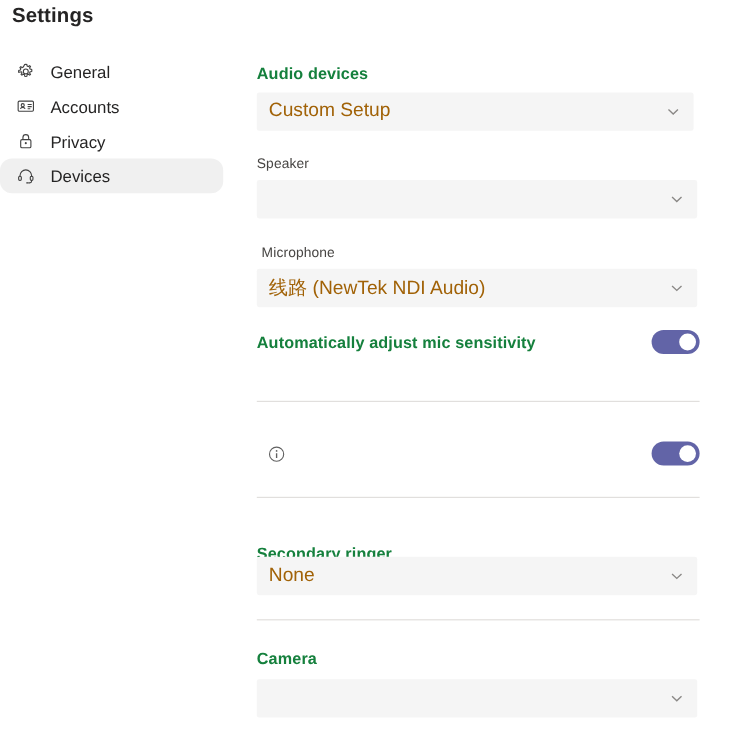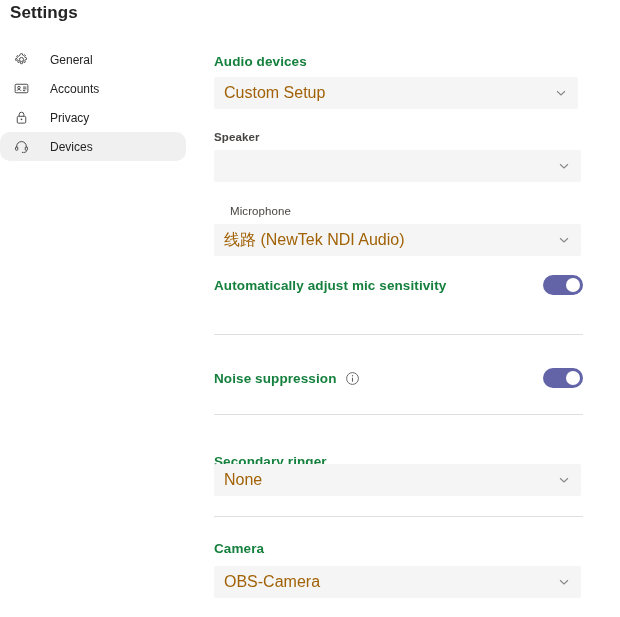--- a/index.html
+++ b/index.html
@@ -51,22 +51,22 @@
     width: 18px;
     height: 18px;
     flex: 0 0 18px;
     display: flex;
     align-items: center;
     justify-content: center;
     color: #424242;
   }
   .nav-icon svg { display: block; }
   .nav-label {
-    margin-left: 20px;
-    font-size: 12px;
+    margin-left: 12px;
+    font-size: 14px;
     color: #252424;
     line-height: 1;
   }
 
   
   #content {
     position: absolute;
     left: 214px;
     top: 0;
     width: 372px;
@@ -223,31 +223,31 @@
 
   <div class="abs dropdown" style="left:0; top:77px; width:364px;">
     <span class="dropdown-value">Custom Setup</span>
     <span class="chevron">
       <svg viewBox="0 0 16 16" width="14" height="14" fill="none" stroke="currentColor" stroke-width="1.3">
         <path d="M3.5 6L8 10.3 12.5 6"></path>
       </svg>
     </span>
   </div>
 
-  <div class="abs field-label" style="left:0; top:131px;font-weight:bold;">Speaker</div>
+  <div class="abs field-label" style="left:0; top:131px;">Speaker</div>
 
   <div class="abs dropdown" style="left:0; top:150px; width:367px;">
     <span class="chevron">
       <svg viewBox="0 0 16 16" width="14" height="14" fill="none" stroke="currentColor" stroke-width="1.3">
         <path d="M3.5 6L8 10.3 12.5 6"></path>
       </svg>
     </span>
   </div>
 
-  <div class="abs field-label" style="left:16px; top:205px;">Microphone</div>
+  <div class="abs field-label" style="left:4px; top:205px;">Microphone</div>
 
   <div class="abs dropdown" style="left:0; top:224px; width:367px;">
     <span class="dropdown-value">线路 (NewTek NDI Audio)</span>
     <span class="chevron">
       <svg viewBox="0 0 16 16" width="14" height="14" fill="none" stroke="currentColor" stroke-width="1.3">
         <path d="M3.5 6L8 10.3 12.5 6"></path>
       </svg>
     </span>
   </div>
 
@@ -257,21 +257,20 @@
     </div>
     <div class="toggle">
       <span class="knob"></span>
     </div>
   </div>
 
   <div class="abs divider" style="left:0; top:334px; width:369px;"></div>
 
   <div class="abs toggle-row" style="left:0; top:368px; width:369px;">
     <div class="toggle-row-left">
-      <span class="section-title">Noise suppression</span>
       <span class="info-icon">
         <svg viewBox="0 0 16 16" width="15" height="15" fill="none" stroke="currentColor" stroke-width="1">
           <circle cx="8" cy="8" r="6.3"></circle>
           <circle cx="8" cy="5.1" r=".75" fill="currentColor" stroke="none"></circle>
           <path d="M8 7.2v4.2" stroke-width="1.2"></path>
         </svg>
       </span>
     </div>
     <div class="toggle">
       <span class="knob"></span>
@@ -289,21 +288,20 @@
         <path d="M3.5 6L8 10.3 12.5 6"></path>
       </svg>
     </span>
   </div>
 
   <div class="abs divider" style="left:0; top:516px; width:369px;"></div>
 
   <div class="abs section-title" style="left:0; top:541px;">Camera</div>
 
   <div class="abs dropdown" style="left:0; top:566px; width:367px;">
-    <span class="dropdown-value">OBS-Camera</span>
     <span class="chevron">
       <svg viewBox="0 0 16 16" width="14" height="14" fill="none" stroke="currentColor" stroke-width="1.3">
         <path d="M3.5 6L8 10.3 12.5 6"></path>
       </svg>
     </span>
   </div>
 
 </main>
 
 </body></html>

